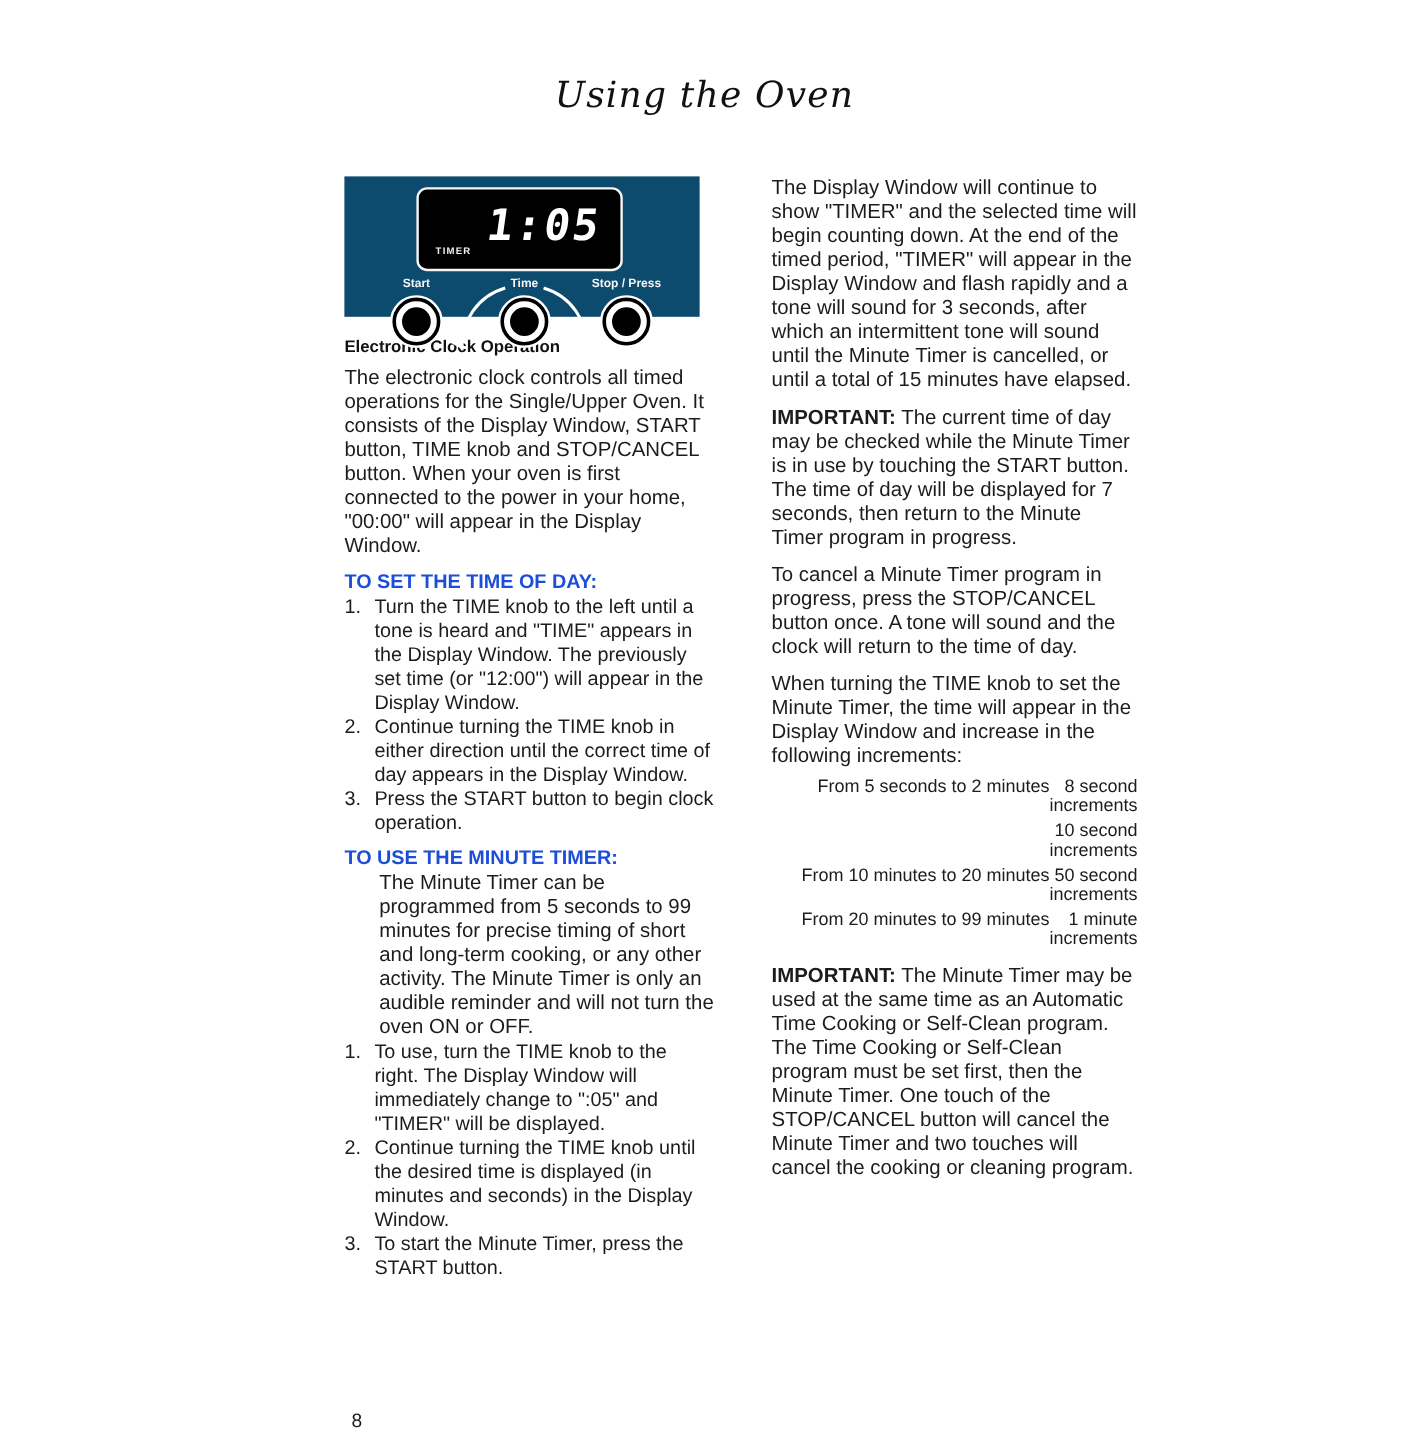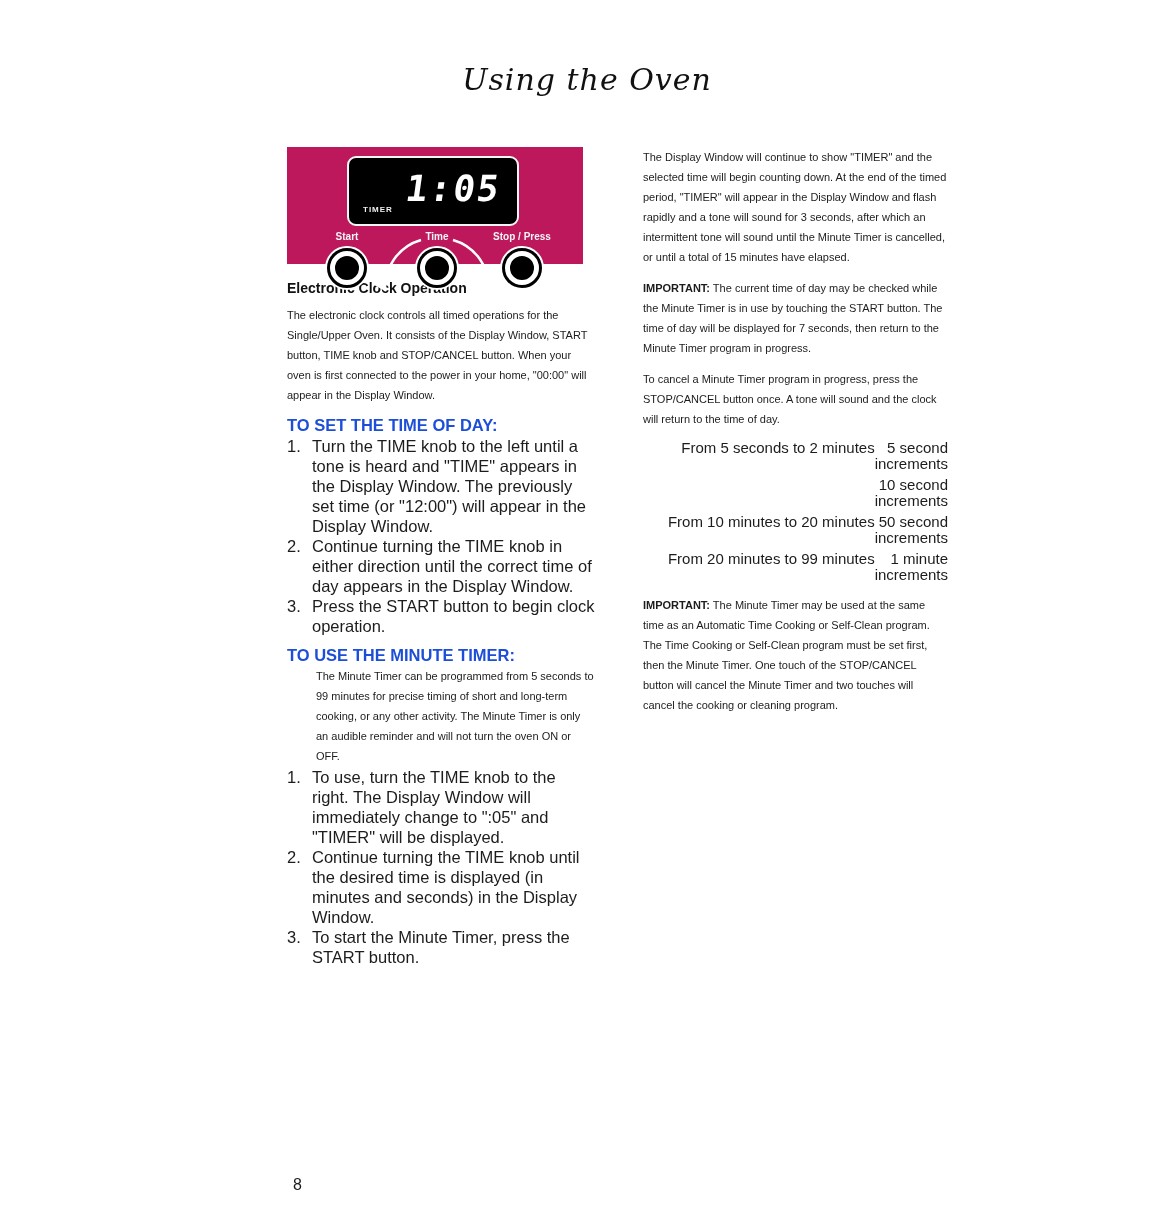--- a/index.html
+++ b/index.html
@@ -31,21 +31,21 @@
     display:flex;
     gap:48px;
   }
   .col-left{width:308px;}
   .col-right{width:305px;}
 
   
   .panel{
     position:relative;
     width:296px;height:117px;
-    background:#be185d;
+    background:#0c4a6e;
     margin-bottom:16px;
   }
   .display{
     position:absolute;
     left:60px;top:9px;
     width:168px;height:66px;
     border:2px solid #f5f5f5;
     border-radius:9px;
     background:#000;
   }
@@ -108,21 +108,21 @@
     color:#111;
   }
   .sub-heading{
     margin:10px 0 1px 0;
     font-size:16.5px;
     font-weight:bold;
     color:#1d4ed8;
   }
   .body-p{
     margin:0 0 11px 0;
-    font-size:11px;
+    font-size:17px;
     line-height:20px;
   }
   .steps{margin:0 0 2px 0;}
   .step{display:flex;font-size:16.5px;line-height:20px;}
   .step-num{width:25px;flex-shrink:0;}
   .step-text{flex:1;}
   
   .inc-table{margin:2px 0 12px 0;}
   .inc-row{
     display:flex;
@@ -224,26 +224,27 @@
     </div>
 
     <div class="col-right">
 
       <p class="body-p">The Display Window will continue to show "TIMER" and the selected time will begin counting down. At the end of the timed period, "TIMER" will appear in the Display Window and flash rapidly and a tone will sound for 3 seconds, after which an intermittent tone will sound until the Minute Timer is cancelled, or until a total of 15 minutes have elapsed.</p>
 
       <p class="body-p"><b>IMPORTANT:</b><span> The current time of day may be checked while the Minute Timer is in use by touching the START button. The time of day will be displayed for 7 seconds, then return to the Minute Timer program in progress.</span></p>
 
       <p class="body-p">To cancel a Minute Timer program in progress, press the STOP/CANCEL button once. A tone will sound and the clock will return to the time of day.</p>
 
+      <p class="body-p" style="margin-bottom:8px;">When turning the TIME knob to set the Minute Timer, the time will appear in the Display Window and increase in the following increments:</p>
 
       <div class="inc-table">
         <div class="inc-row">
           <span class="inc-range">From 5 seconds to 2 minutes</span>
           <span class="inc-step">
-            <span>5 second</span><br>
+            <span>8 second</span><br>
             <span>increments</span>
           </span>
         </div>
         <div class="inc-row">
           <span class="inc-step">
             <span>10 second</span><br>
             <span>increments</span>
           </span>
         </div>
         <div class="inc-row">

